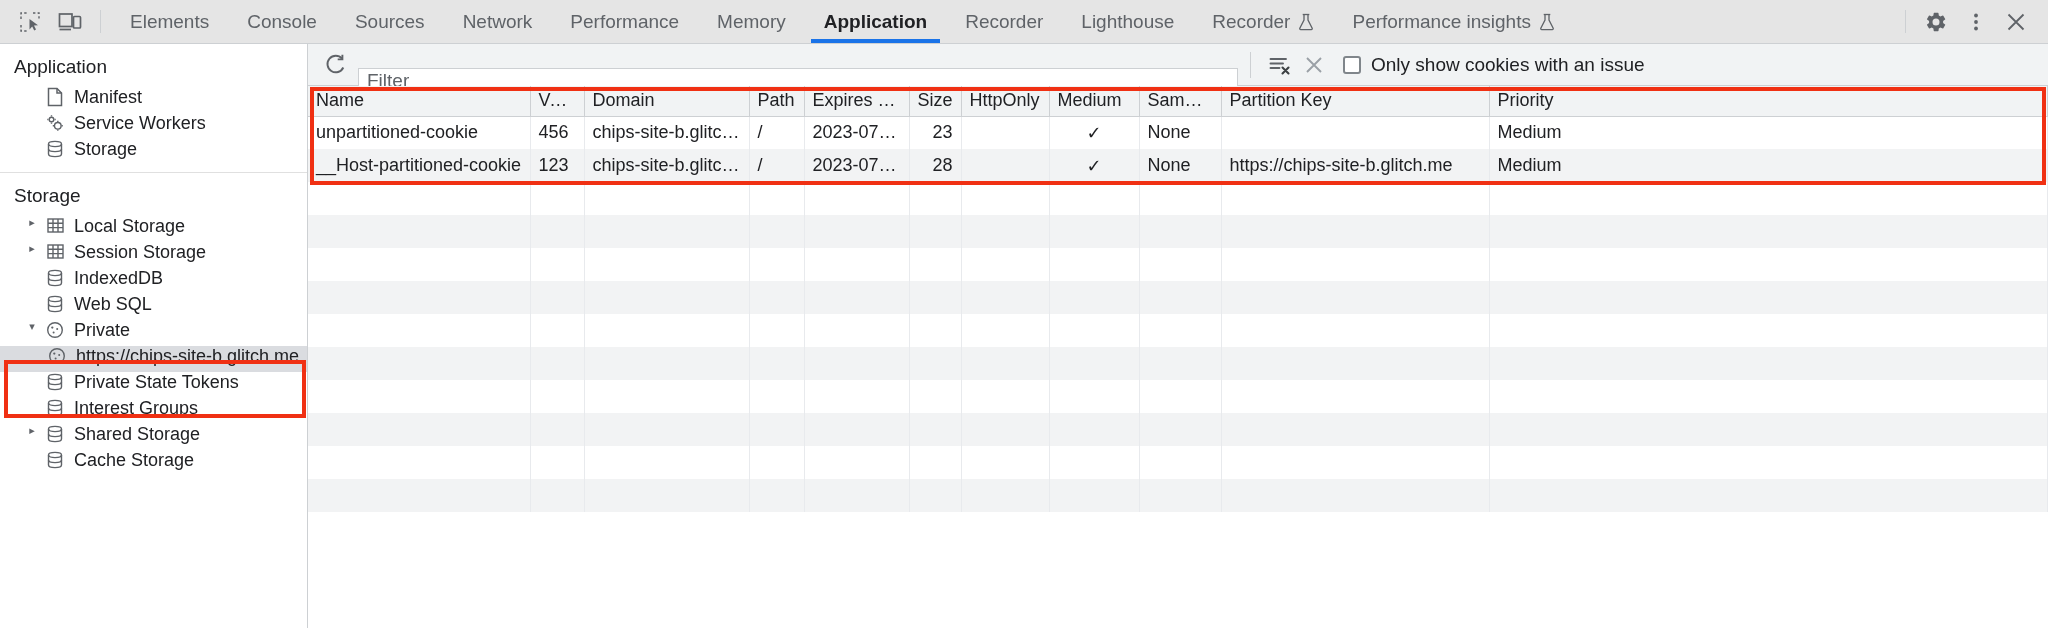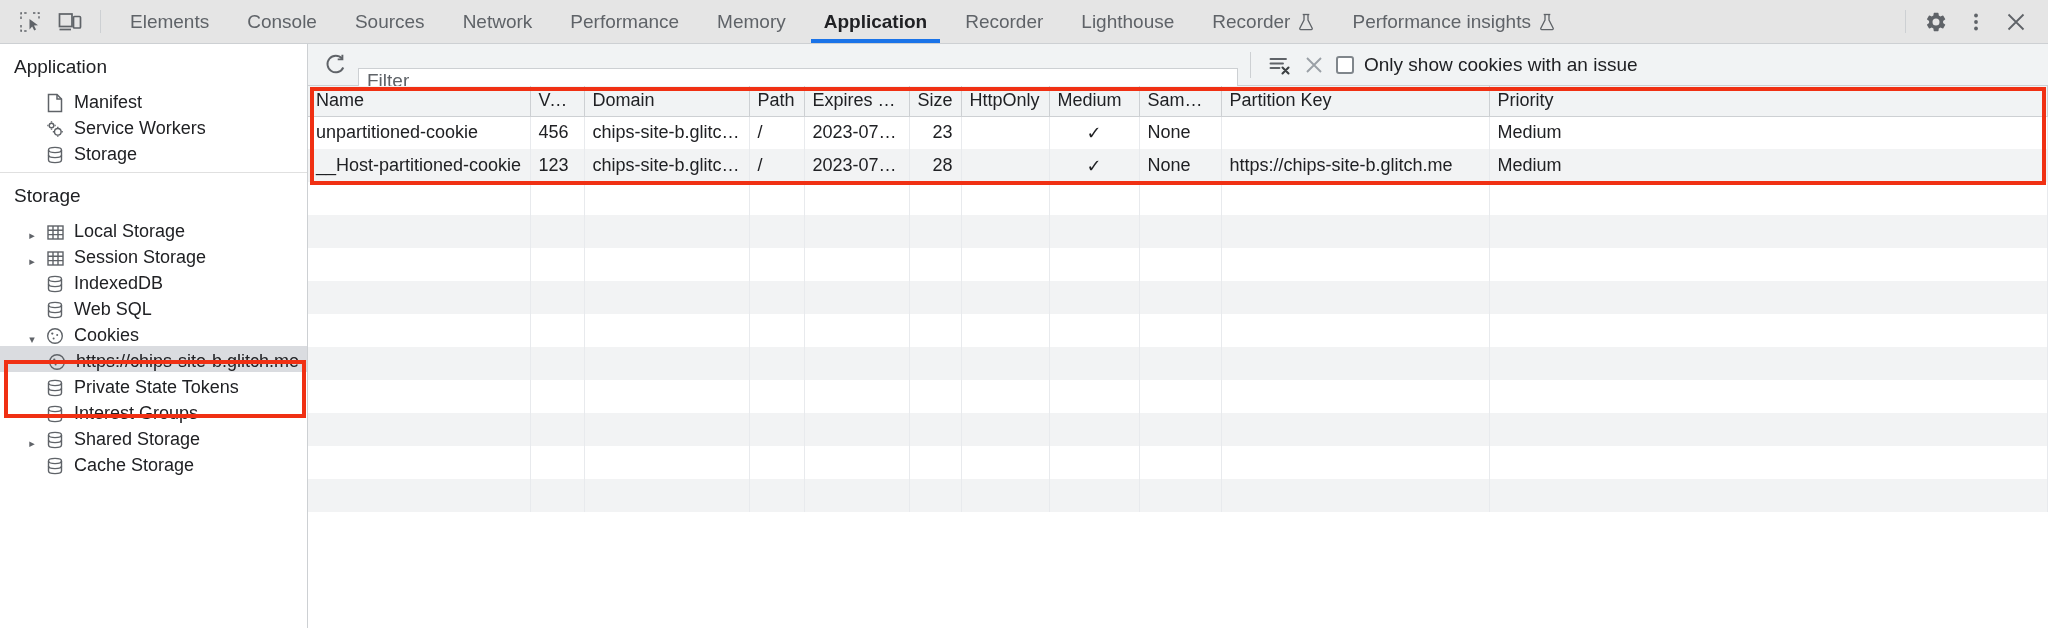--- a/index.html
+++ b/index.html
@@ -60,21 +60,21 @@
     border-right: 1px solid #cdd0d3;
     overflow: hidden;
     position: relative;
   }
   .side-section-title {
     font-size: 19px; color: #202124;
     padding: 12px 0 9px 14px;
   }
   .side-divider { height: 1px; background: #e0e0e0; margin: 7px 0 0 0; }
   .tree-item {
-    display: flex; align-items: flex-end;
+    display: flex; align-items: flex-start;
     height: 26px;
     font-size: 18px; color: #202124;
     cursor: pointer;
     white-space: nowrap;
   }
   .tree-item.depth1 { padding-left: 22px; }
   .tree-item.depth1b { padding-left: 44px; }
   .tree-item.selected { background: #dadce0; }
   .twisty {
     width: 20px; min-width: 20px;
@@ -119,21 +119,21 @@
     background: #ffffff;
     border: 1px solid #cdd0d3;
     font-size: 19px; color: #202124;
     padding: 0 8px;
     font-family: "Liberation Sans", sans-serif;
     outline: none;
     margin-top: 32px;
   }
   .filter-input::placeholder { color: #5f6368; }
   .fb-sep { width: 1px; height: 26px; background: #cdd0d3; margin: 0 12px; }
-  .fb-check-wrap { display: flex; align-items: center; cursor: pointer; margin-left: 5px; justify-content: space-between; }
+  .fb-check-wrap { display: flex; align-items: center; cursor: pointer; margin-left: 12px; justify-content: space-between; }
   .fb-checkbox {
     width: 18px; height: 18px;
     border: 2px solid #80868b; border-radius: 3px;
     background: #fff; margin-right: 10px;
   }
   .fb-check-label { font-size: 19px; color: #202124; white-space: nowrap; }
 
   
   .table-area { flex: 1; position: relative; overflow: hidden; background: #fff; }
   table.cookies {
@@ -389,21 +389,21 @@
       <div class="tree-item depth1">
         <span class="twisty">▾</span>
         <span class="t-icon">
           <svg width="20" height="20" viewBox="0 0 20 20">
             <circle cx="10" cy="10" r="7.3" fill="none" stroke="#5f6368" stroke-width="1.4"></circle>
             <circle cx="7.3" cy="7.6" r="1.15" fill="#5f6368"></circle>
             <circle cx="12.2" cy="9.1" r="1.0" fill="#5f6368"></circle>
             <circle cx="8.6" cy="12.6" r="1.0" fill="#5f6368"></circle>
           </svg>
         </span>
-        <span class="t-label">Cookies</span>
+        <span class="t-label">Private</span>
       </div>
 
       <div class="tree-item depth1b selected">
         <span class="t-icon">
           <svg width="20" height="20" viewBox="0 0 20 20">
             <circle cx="10" cy="10" r="7.3" fill="none" stroke="#5f6368" stroke-width="1.4"></circle>
             <circle cx="7.3" cy="7.6" r="1.15" fill="#5f6368"></circle>
             <circle cx="12.2" cy="9.1" r="1.0" fill="#5f6368"></circle>
             <circle cx="8.6" cy="12.6" r="1.0" fill="#5f6368"></circle>
           </svg>

